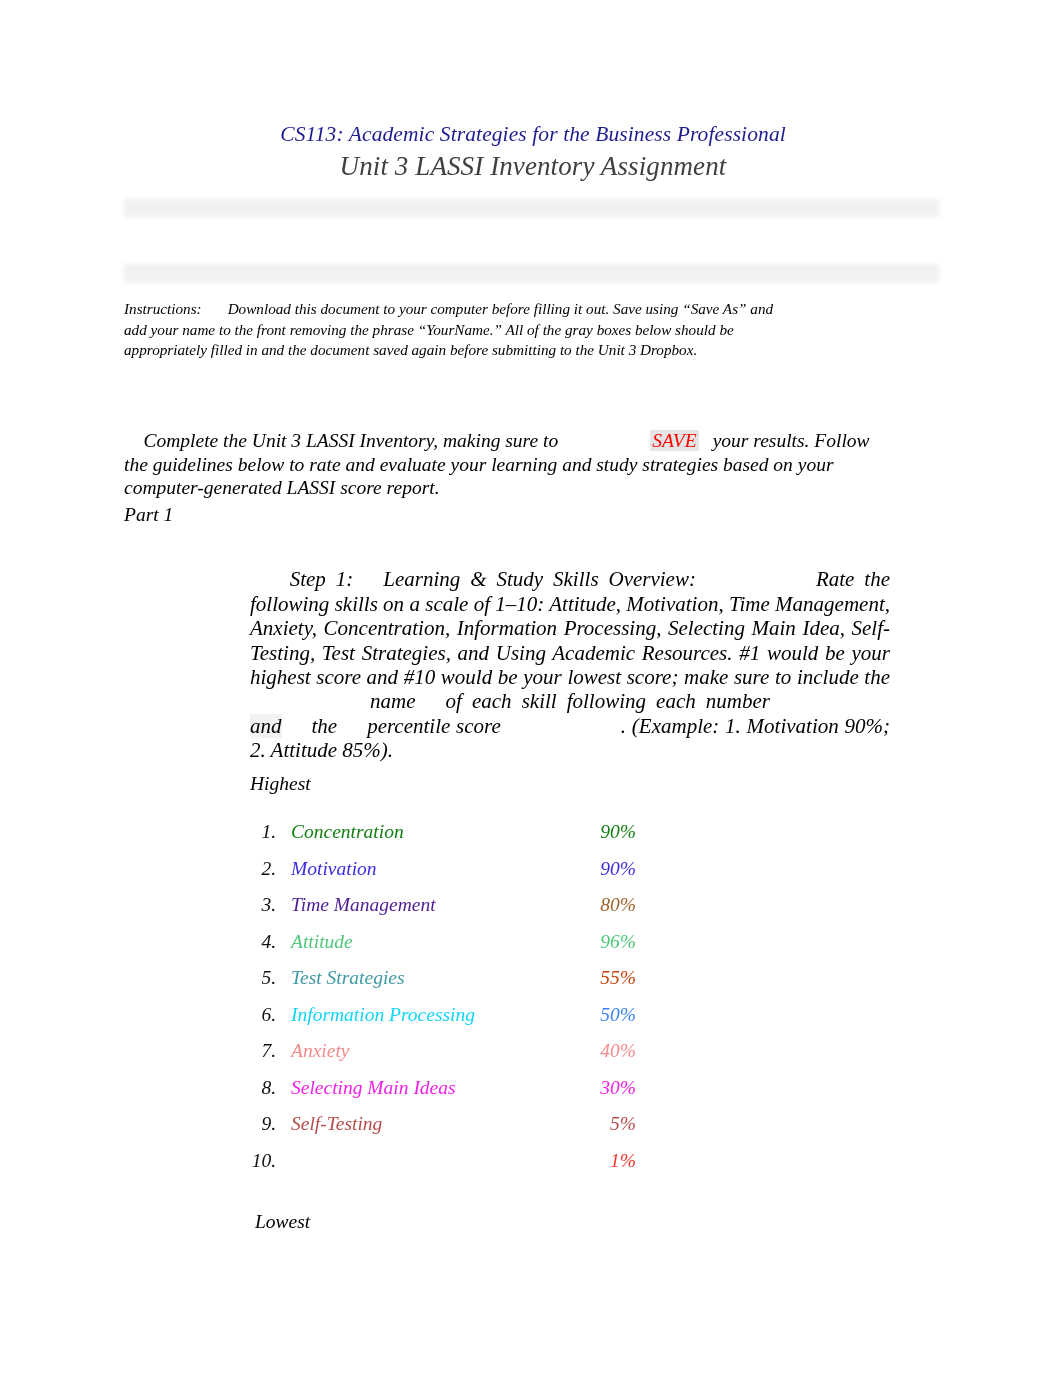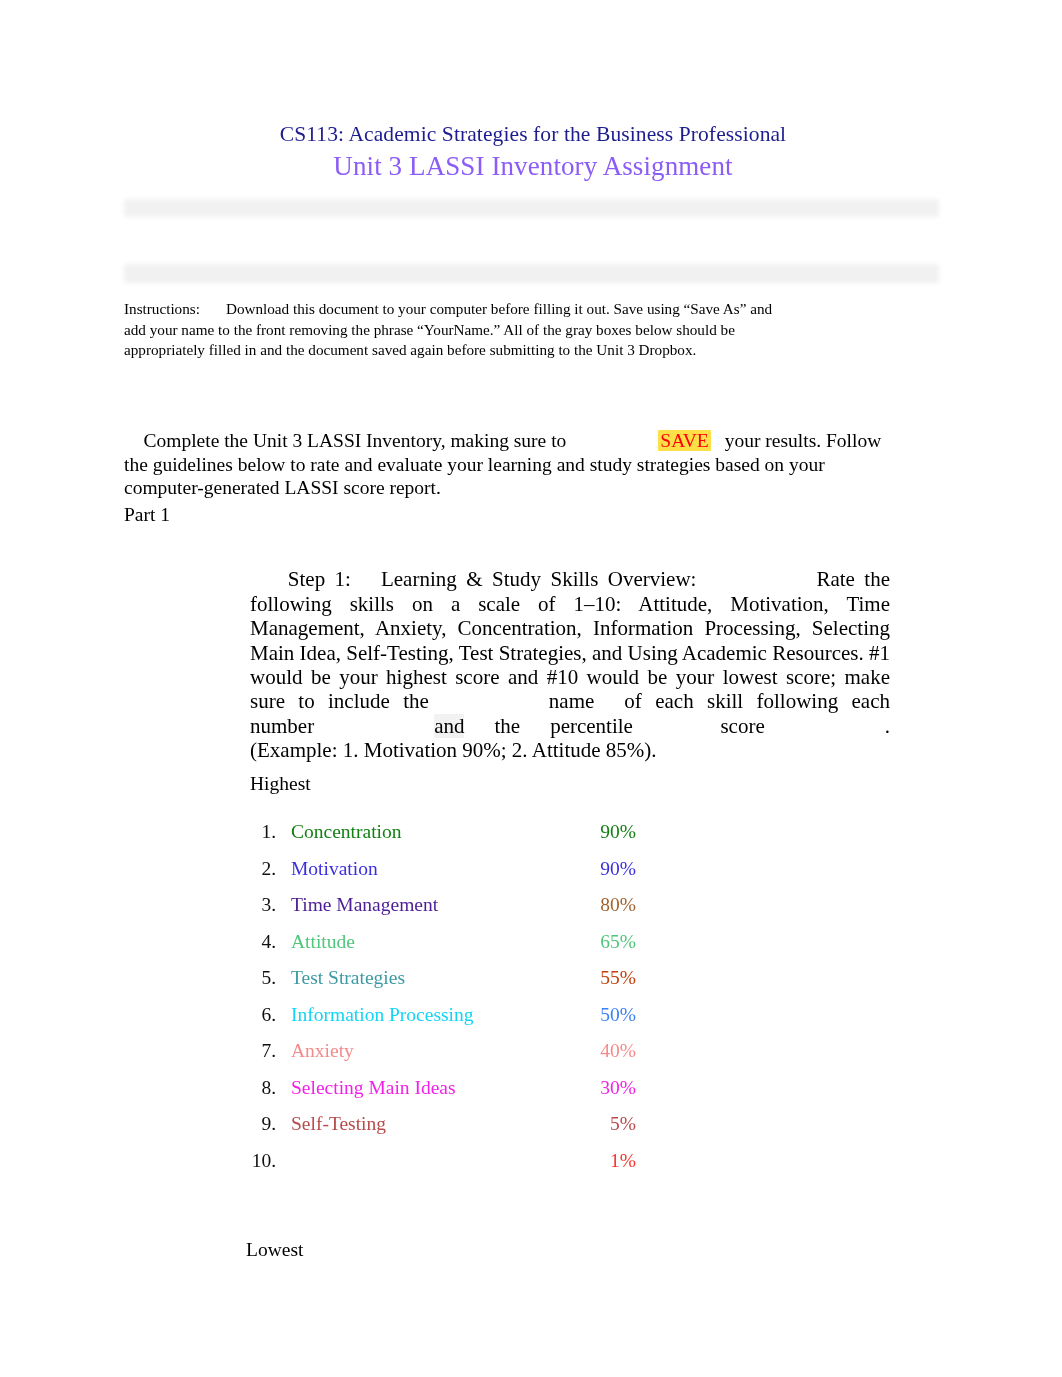--- a/index.html
+++ b/index.html
@@ -14,20 +14,21 @@
     color: #000000;
     position: relative;
     overflow: hidden;
   }
 
   .page {
     position: absolute;
     left: 0; top: 0;
     width: 1062px;
     height: 1275px;
+    font-style: italic;
   }
 
   
   .title-block {
     position: absolute;
     left: 123px;
     top: 120px;
     width: 820px;
     text-align: center;
   }
@@ -98,21 +99,21 @@
     position: absolute;
     left: 124px;
     top: 405px;
     width: 760px;
     font-size: 19.5px;
     line-height: 23.8px;
     white-space: pre-wrap;
   }
   .save-word {
     color: #ff0000;
-    background: #fde047;
+    background: #e5e5e5;
     padding: 0 2px;
     border-radius: 1px;
   }
   .spacer-wide { display: inline-block; width: 92px; }
   .spacer-small { display: inline-block; width: 14px; }
 
   
   .part-label {
     position: absolute;
     left: 124px;
@@ -141,25 +142,24 @@
   
   .highest-label {
     position: absolute;
     left: 250px;
     top: 771px;
     font-size: 19.5px;
     line-height: 26px;
   }
   .lowest-label {
     position: absolute;
-    left: 246px;
+    left: 255px;
     top: 1209px;
     font-size: 19.5px;
     line-height: 26px;
-    margin-top: 28px;
   }
 
   
   .skill-list {
     position: absolute;
     left: 236px;
     top: 818px;
     width: 440px;
     margin: 0;
     padding: 0;
@@ -191,21 +191,21 @@
     white-space: nowrap;
   }
 </style>
 </head>
 <body>
 
 <div class="page">
 
   <div class="title-block">
     <div class="title-line-1" style="color: rgb(29, 29, 143);">CS113: Academic Strategies for the Business Professional</div>
-    <div class="title-line-2" style="color: #8b5cf6;">Unit 3 LASSI Inventory Assignment</div>
+    <div class="title-line-2" style="color: #404040;">Unit 3 LASSI Inventory Assignment</div>
   </div>
 
   <div class="gray-bar bar-top"></div>
   <div class="gray-bar bar-bottom"></div>
 
 
   <div class="instructions">
     <span class="ins-label">Instructions:</span><span class="ins-gap"></span><span>Download this document to your computer before filling it out. Save using “Save As” and add your name to the front removing the phrase “YourName.” All of the gray boxes below should be appropriately filled in and the document saved again before submitting to the Unit 3 Dropbox.</span>
   </div>
 
@@ -233,21 +233,21 @@
         <span class="skill-pct" style="color: rgb(59, 46, 224);">90%</span>
       </li>
       <li class="skill-row">
         <span class="skill-num">3.</span>
         <span class="skill-name" style="color: #4c1d95; text-align: right;">Time Management</span>
         <span class="skill-pct" style="color: rgb(160, 98, 45);">80%</span>
       </li>
       <li class="skill-row">
         <span class="skill-num">4.</span>
         <span class="skill-name" style="color: rgb(79, 199, 122);">Attitude</span>
-        <span class="skill-pct" style="color: rgb(79, 199, 122);">65%</span>
+        <span class="skill-pct" style="color: rgb(79, 199, 122);">96%</span>
       </li>
       <li class="skill-row">
         <span class="skill-num">5.</span>
         <span class="skill-name" style="color: rgb(61, 154, 162);">Test Strategies</span>
         <span class="skill-pct" style="color: #c2410c;">55%</span>
       </li>
       <li class="skill-row">
         <span class="skill-num">6.</span>
         <span class="skill-name" style="color: rgb(18, 213, 245);">Information Processing</span>
         <span class="skill-pct" style="color: #3b82f6;">50%</span>

